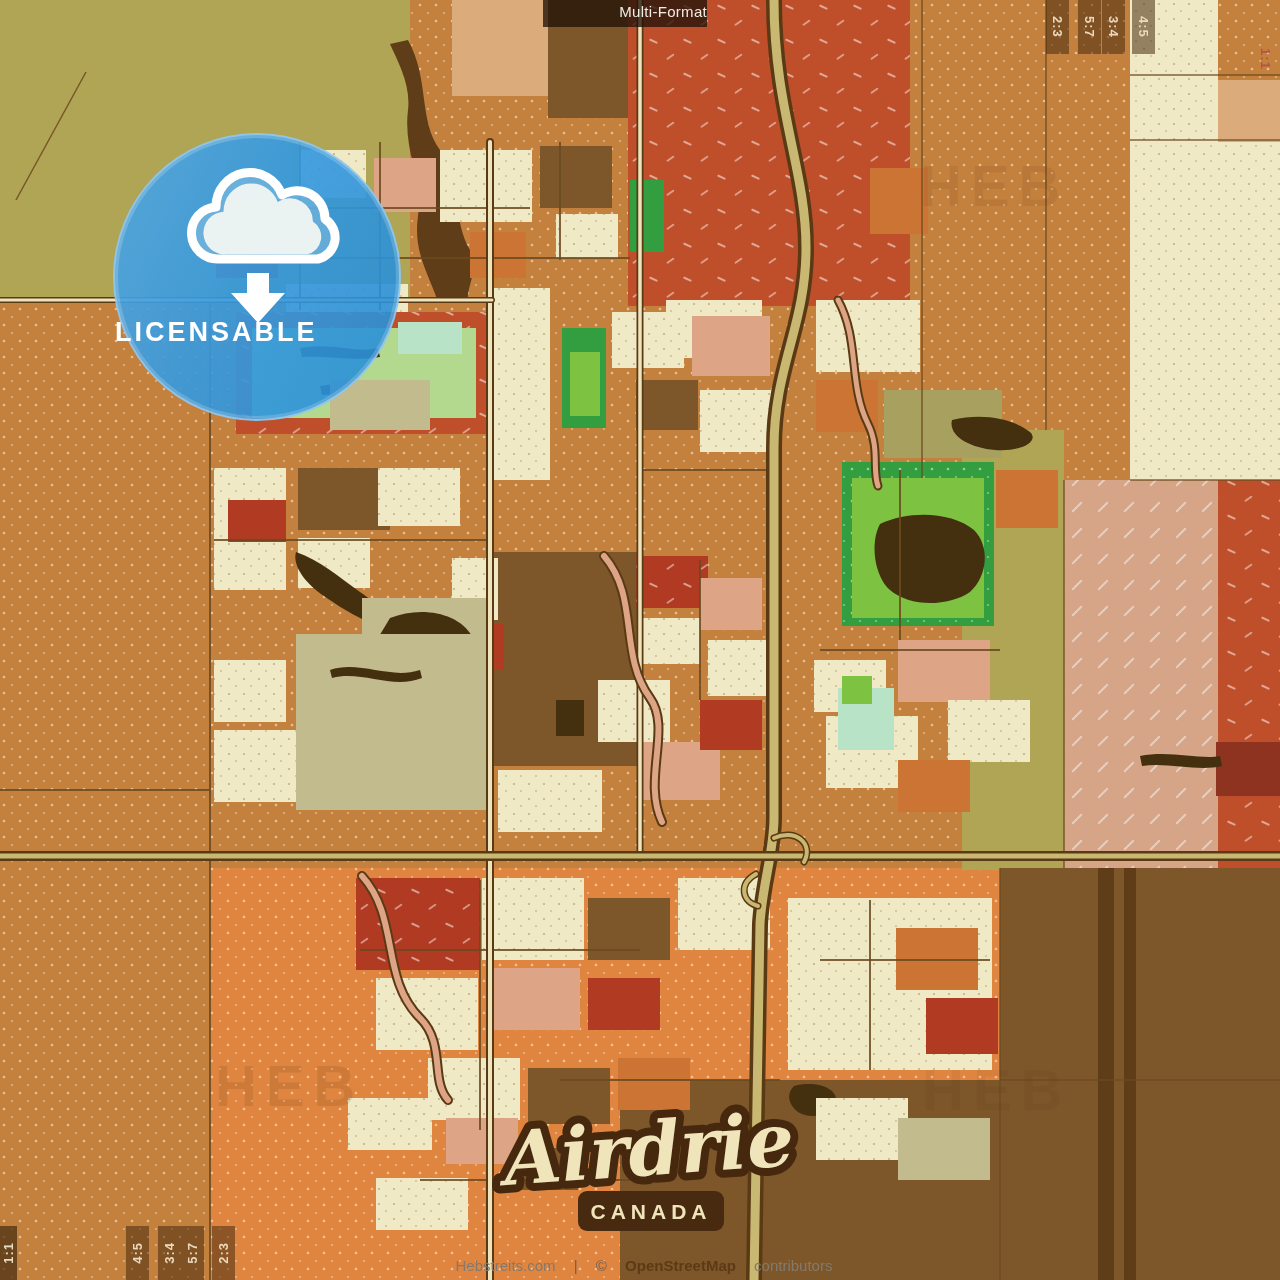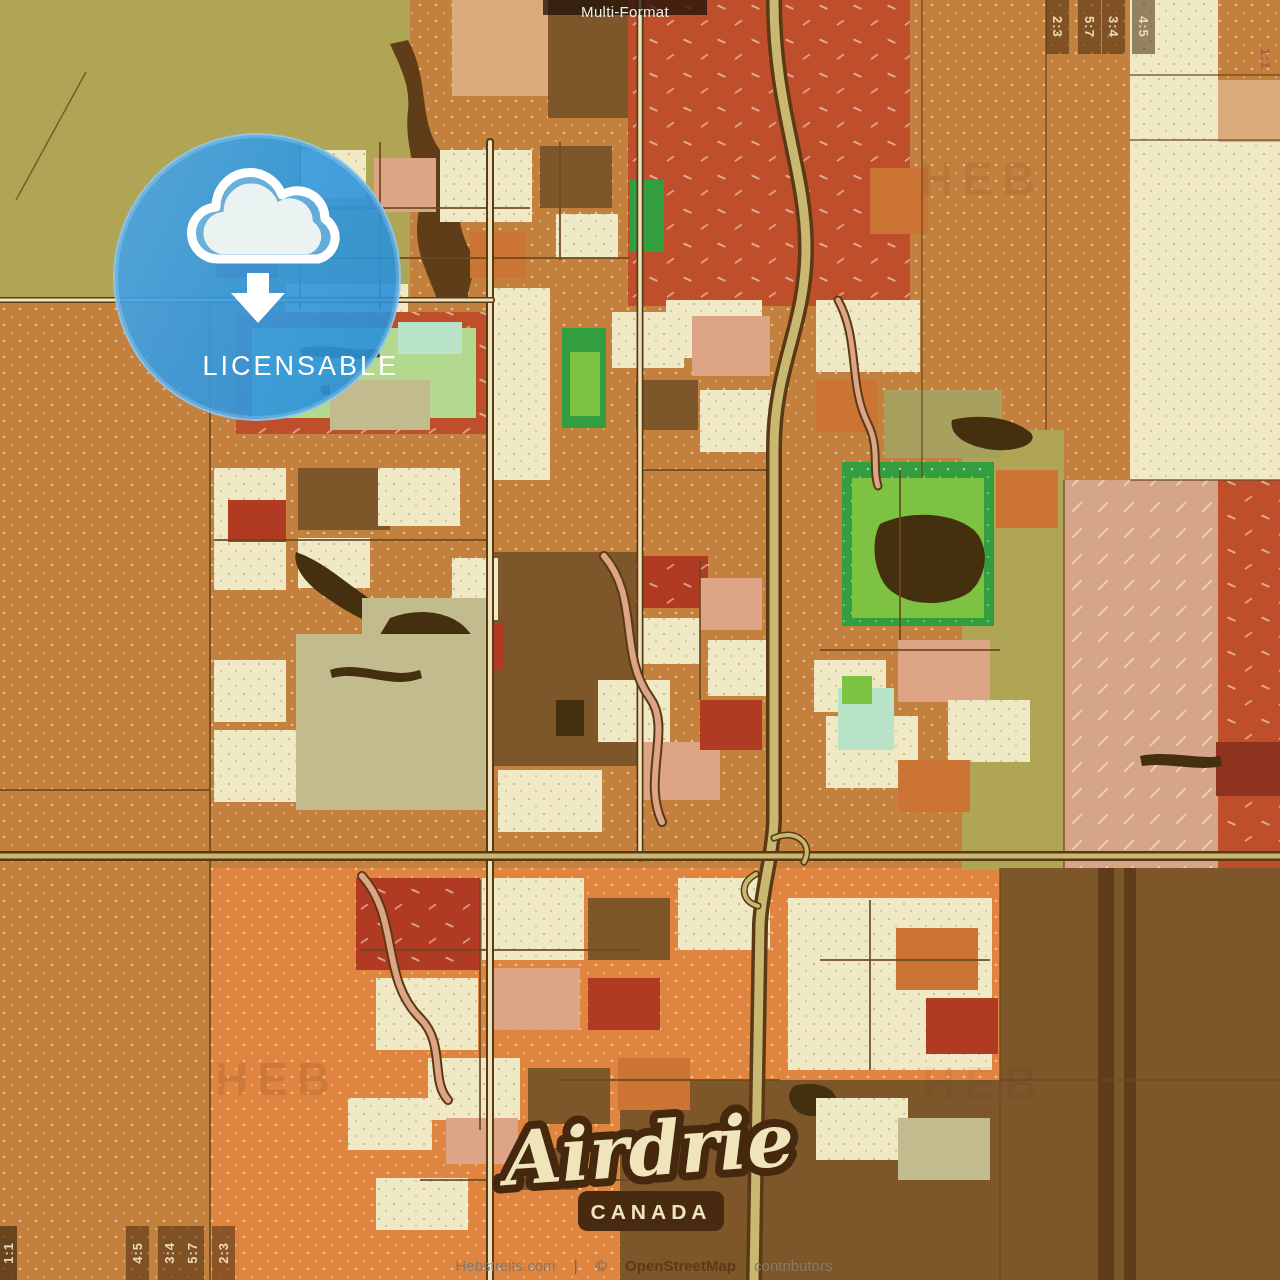--- a/index.html
+++ b/index.html
@@ -1,52 +1,52 @@
 <!DOCTYPE html>
 <html><head>
 <meta charset="utf-8">
 <style>
   html,body{margin:0;padding:0;background:#c4803d;}
   .stage{position:relative;width:1280px;height:1280px;overflow:hidden;
          font-family:"Liberation Sans",sans-serif;}
   .stage svg.map{position:absolute;left:0;top:0;}
 
-  .format-label{position:absolute;left:543px;top:0;width:164px;height:15px;
+  .format-label{position:absolute;left:543px;top:0;width:164px;height:27px;
     background:rgba(35,18,8,0.78);color:#efece4;font-size:15px;line-height:23px;
-    text-align:center;letter-spacing:.3px;}
+    text-align:right;letter-spacing:.3px;}
 
   .badge{position:absolute;left:113px;top:133px;width:284px;height:284px;border-radius:50%;
     background:rgba(41,147,222,0.90);border:2px solid rgba(255,255,255,0.45);
     box-shadow:inset 0 0 0 3px rgba(255,255,255,0.18);cursor:pointer;}
   .badge::after{content:"";position:absolute;inset:0;border-radius:50%;
     background:linear-gradient(115deg,rgba(255,255,255,0.16) 0%,rgba(255,255,255,0.05) 45%,rgba(0,0,0,0.04) 100%);}
   .badge .icon-wrap{position:absolute;left:50%;top:26px;transform:translateX(-50%);z-index:2;}
-  .badge .badge-label{position:absolute;left:0;right:0;top:216px;text-align:right;z-index:2;
-    color:#fff;font-size:27px;font-weight:400;letter-spacing:3px;}
+  .badge .badge-label{position:absolute;left:0;right:0;top:182px;text-align:left;z-index:2;
+    color:#fff;font-size:27px;font-weight:700;letter-spacing:3px;}
 
   .strip{position:absolute;width:23px;background:rgba(72,44,14,0.55);
     display:flex;align-items:center;justify-content:center;}
   .strip span{writing-mode:vertical-rl;font-size:13px;font-weight:600;color:#ead9bd;letter-spacing:1px;}
   .strip.flip span{transform:rotate(180deg);}
   .ratio-square-tr{position:absolute;left:1258px;top:48px;writing-mode:vertical-rl;
     font-size:13px;font-weight:700;color:#b5524e;letter-spacing:1px;}
   .ratio-square-bl{position:absolute;left:0;bottom:0;width:17px;height:54px;
     background:rgba(70,45,15,0.72);display:flex;align-items:center;justify-content:center;}
   .ratio-square-bl span{writing-mode:vertical-rl;transform:rotate(180deg);
     font-size:13px;font-weight:700;color:#e8dcc4;letter-spacing:1px;}
 
   .title-svg{position:absolute;left:400px;top:1095px;}
 
   .attribution{position:absolute;left:0;right:0;bottom:6px;text-align:center;
     font-size:15px;color:#837a6d;}
   .attribution .osm{color:#5d3a16;font-weight:700;}
   .attribution .copy{color:#6e6054;}
   .attribution span{margin:0 3px;padding-left:8px;}
 
-  .watermark{position:absolute;font-size:46px;font-weight:700;letter-spacing:9px;
+  .watermark{position:absolute;font-size:58px;font-weight:700;letter-spacing:9px;
     color:#3c1e05;user-select:none;}
 </style>
 </head>
 <body>
 
 <div class="stage">
 
   <svg class="map" id="map-canvas" width="1280" height="1280" viewBox="0 0 1280 1280">
     <defs>
       <pattern id="pat-dots" width="16" height="16" patternUnits="userSpaceOnUse">

